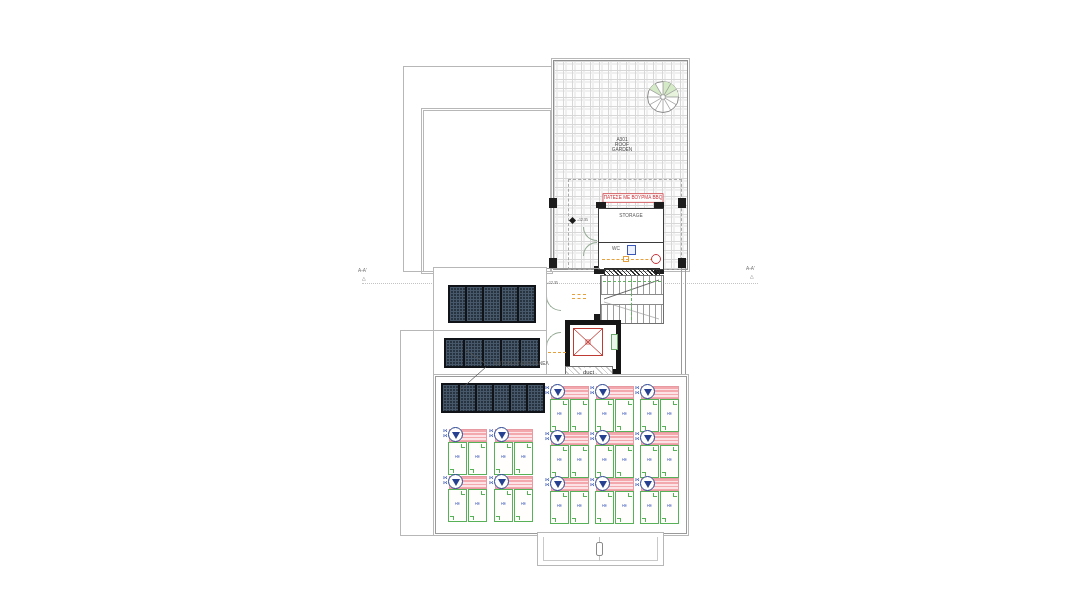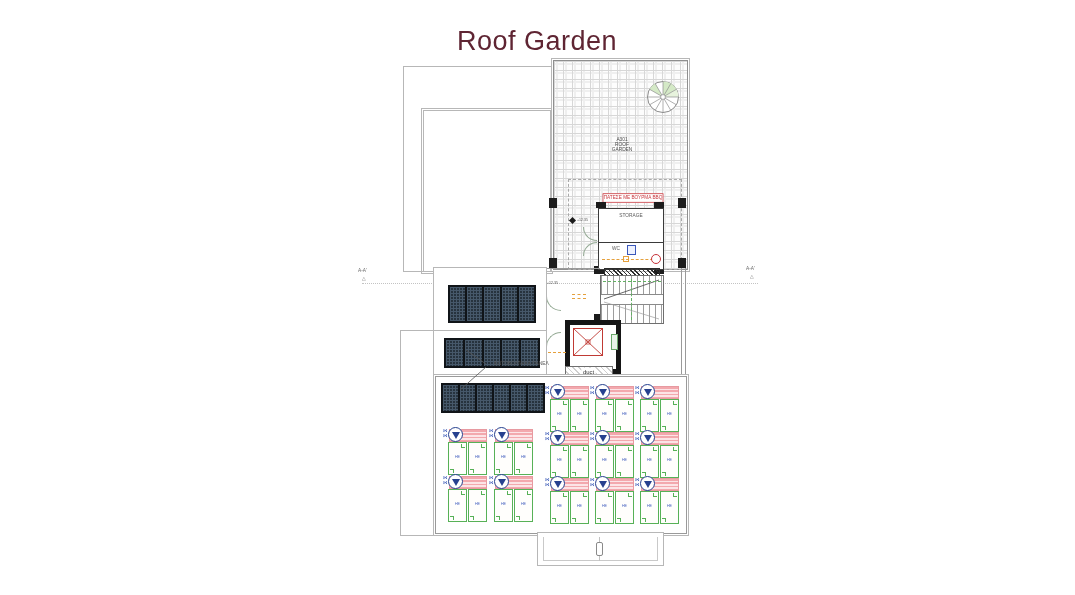--- a/index.html
+++ b/index.html
@@ -75,21 +75,20 @@
   .toilet{border:1px solid #3a57bb;background:#eef2ff;}
   .redcirc{border:1px solid #c6333a;border-radius:50%;background:#fff;}
   .balc-inner{position:absolute;left:5px;right:5px;top:4px;bottom:4px;border:1px solid #c9c9c9;border-top:none;}
   .hinge{border:1px solid #8a8a8a;border-radius:2px;background:#fff;}
 </style>
 </head>
 <body>
 
 <div id="canvas">
 
-  <div class="abs title" style="left:437px;top:26px;width:200px;">Roof Garden</div>
 
   <div class="abs dotline" style="left:362px;top:283px;width:396px;height:0;"></div>
   <div class="abs secmark" style="left:358px;top:268px;">A-A'</div>
   <div class="abs secmark" style="left:362px;top:276px;">△</div>
   <div class="abs secmark" style="left:746px;top:266px;">A-A'</div>
   <div class="abs secmark" style="left:750px;top:274px;">△</div>
 
   <div class="abs thin" style="left:403px;top:66px;width:150px;height:204px;"></div>
   <div class="abs dbl" style="left:421px;top:108px;width:126px;height:160px;"></div>
 

